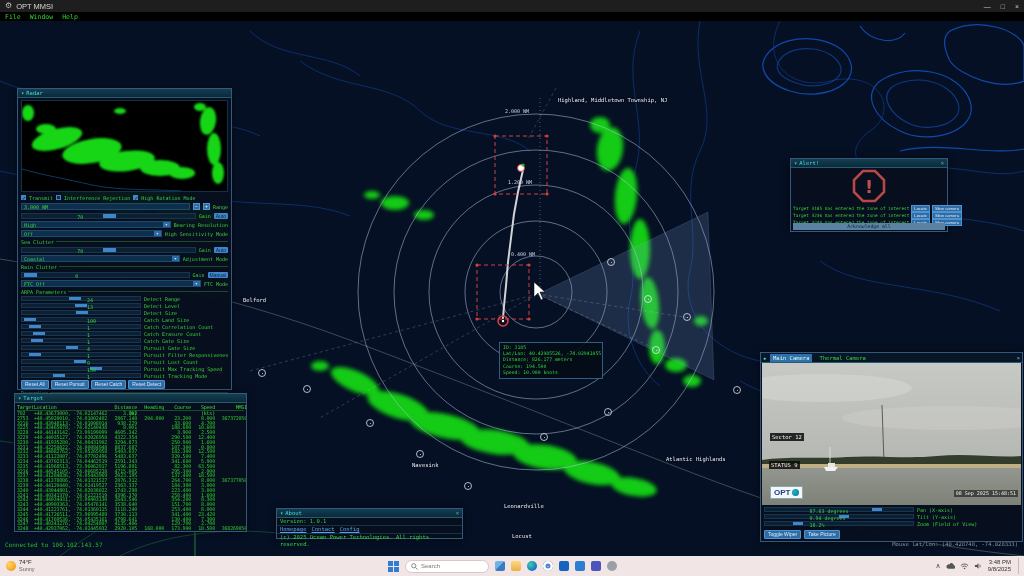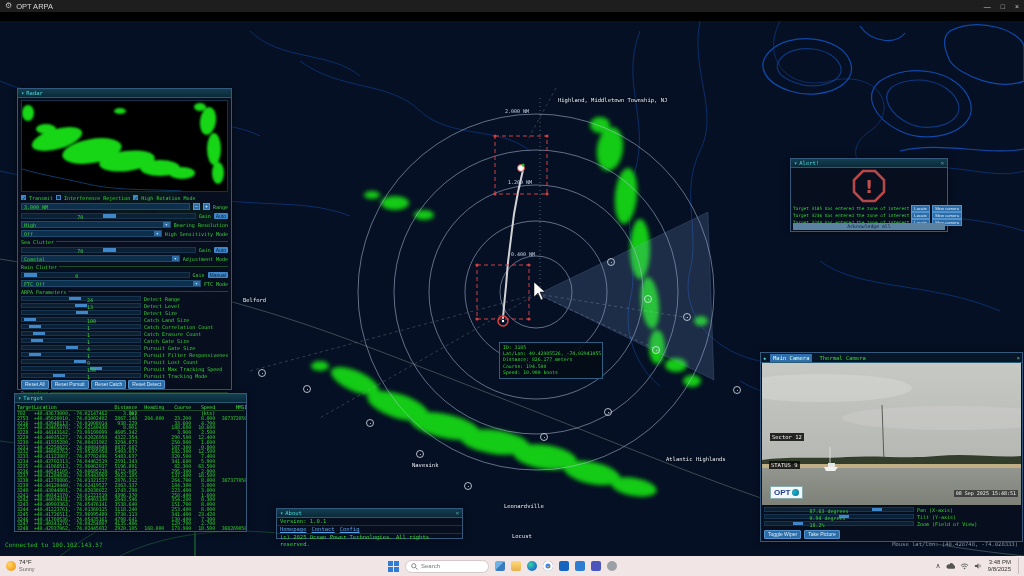--- a/index.html
+++ b/index.html
@@ -137,28 +137,33 @@
   .clock .t,.clock .d{font-size:6px;color:#333}
   .sliver{width:2px;height:16px;border-left:1px solid #c9baba;margin-left:2px}
 </style>
 </head>
 <body>
 
 <div id="root">
 
   <div class="titlebar">
     <span class="gear">⚙</span>
-    <span>OPT ARPA</span>
+    <span>OPT MMSI</span>
     <div class="win-controls">
       <span>—</span>
       <span>□</span>
       <span>×</span>
     </div>
   </div>
 
+  <div class="menubar" id="menubar">
+      <span>File</span>
+      <span>Window</span>
+      <span>Help</span>
+    </div>
 
   <div class="map">
     <svg class="maplayer" width="1024" height="535" viewBox="0 0 1024 535">
       <defs>
         <filter id="b2" x="-50%" y="-50%" width="200%" height="200%">
             <feGaussianBlur stdDeviation="2"></feGaussianBlur>
           </filter>
         <filter id="b1" x="-50%" y="-50%" width="200%" height="200%">
             <feGaussianBlur stdDeviation="1.1"></feGaussianBlur>
           </filter>

